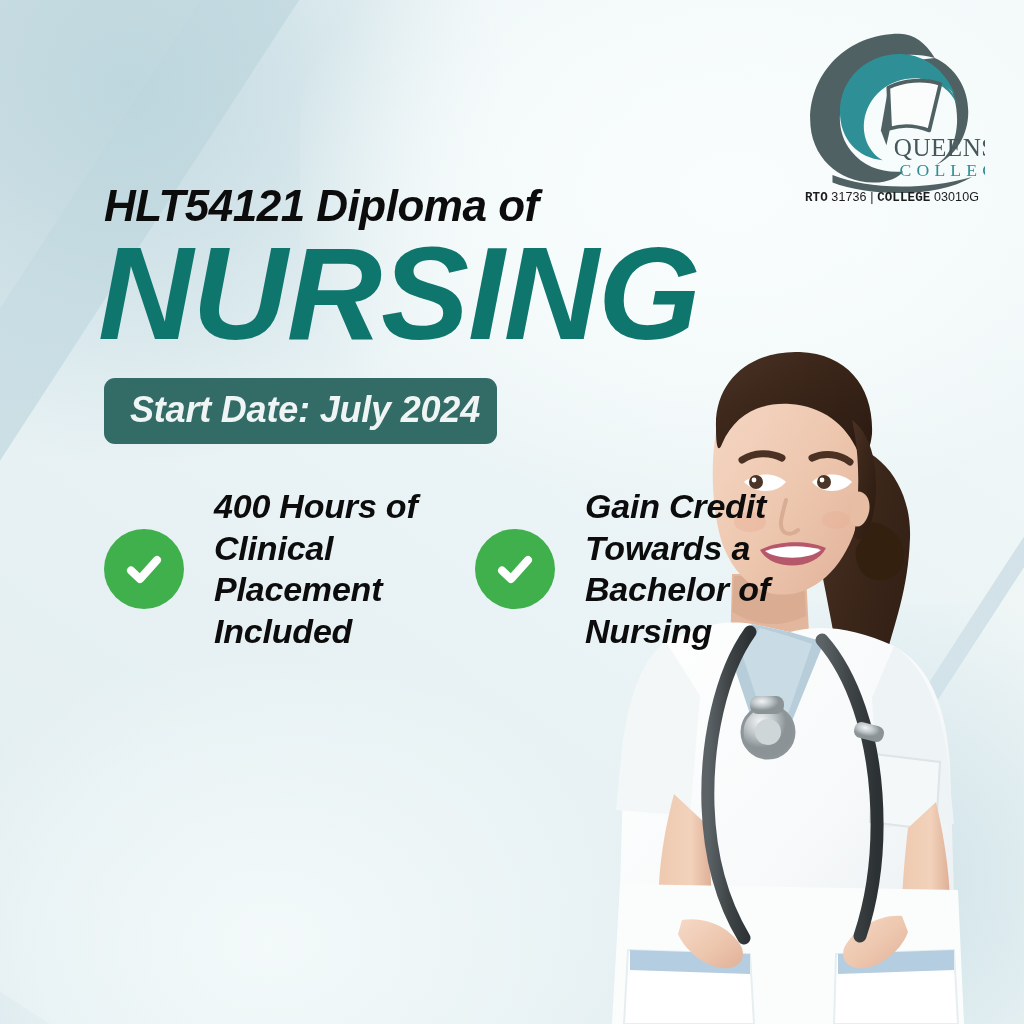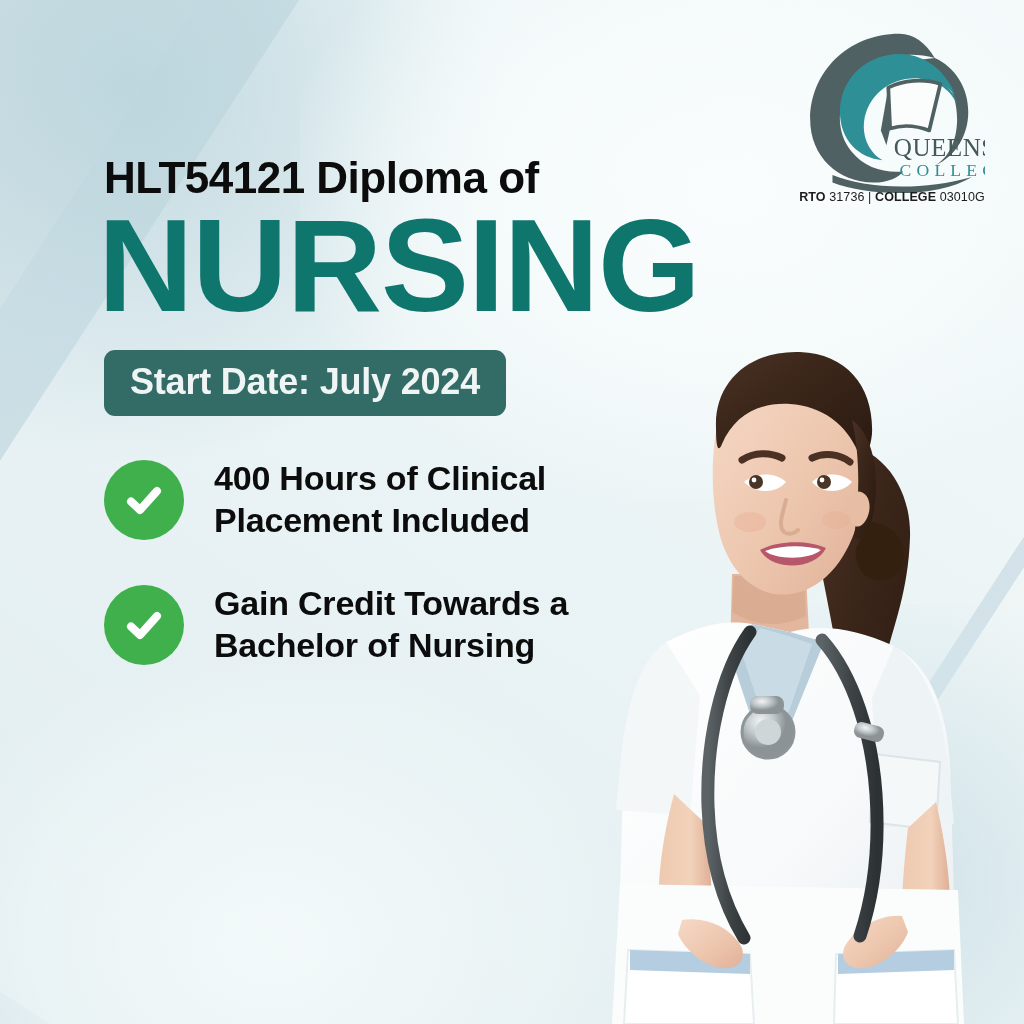--- a/index.html
+++ b/index.html
@@ -81,29 +81,30 @@
     margin: 0 auto;
     display: block;
   }
   .logo-reg {
     margin-top: -4px;
     font-size: 12.5px;
     letter-spacing: 0.1px;
     color: #1c1c1c;
     white-space: nowrap;
   }
-  .logo-reg b { font-weight: 700; }
+  .logo-reg b { font-weight: 700; font-family: Liberation Mono, monospace; }
   .logo-reg span.num { font-weight: 400; }
 
   
   .content {
     position: absolute;
     left: 104px;
-    top: 156px;
+    top: 184px;
     width: 700px;
+    font-style: italic;
   }
   .eyebrow {
     font-size: 44px;
     font-weight: 700;
     letter-spacing: -0.5px;
     color: #0c0c0c;
     line-height: 1.0;
     margin: 0;
   }
   .headline {
@@ -123,30 +124,29 @@
     margin: 16px 0 0 2px;
   }
   .date-badge {
     display: inline-block;
     margin-top: 26px;
     background: #336b66;
     color: #eff5f4;
     font-size: 36px;
     font-weight: 700;
     letter-spacing: -0.2px;
-    padding: 14px 26px 16px 26px;
+    padding: 14px 17px 16px 26px;
     border-radius: 11px;
     line-height: 1.0;
   }
 
   
   .features {
     margin-top: 42px;
     display: flex;
-    flex-direction: column;
     gap: 42px;
   }
   .feature {
     display: flex;
     align-items: center;
     gap: 30px;
   }
   .check-circle {
     flex: 0 0 auto;
     width: 80px;

